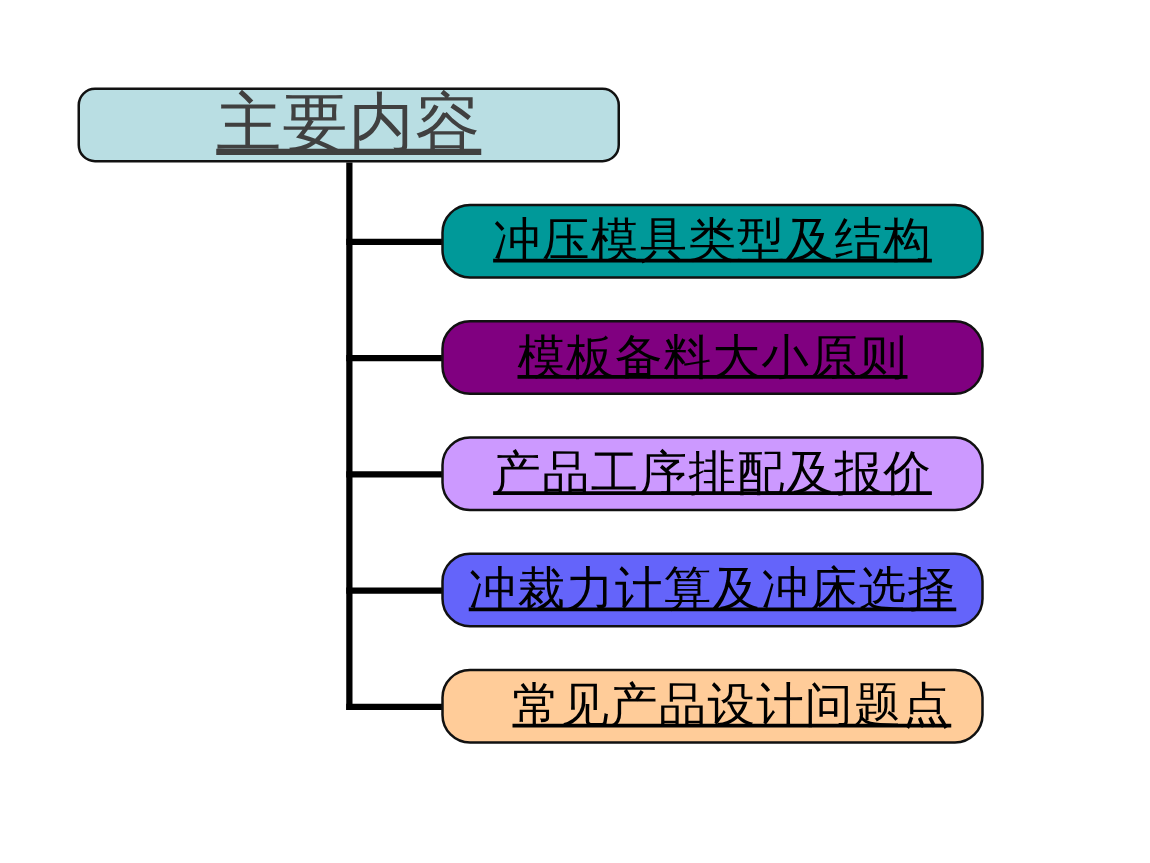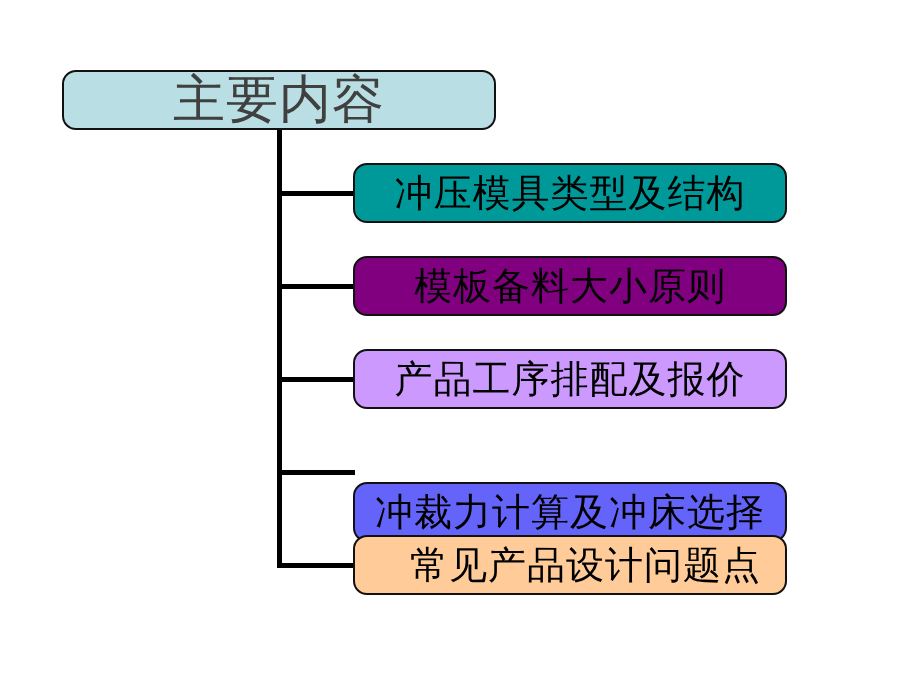--- a/index.html
+++ b/index.html
@@ -18,42 +18,44 @@
   .node {
     position: absolute;
     box-sizing: border-box;
     border: 2px solid #111111;
     border-radius: 14px;
     display: flex;
     align-items: center;
     justify-content: center;
     text-align: center;
     line-height: 1;
+    text-decoration: underline;
   }
   .title-box {
     left: 62px;
     top: 70px;
     width: 434px;
     height: 60px;
     font-size: 52px;
     color: #404040;
     letter-spacing: 1px;
   }
   .topic-box {
     left: 353px;
     width: 434px;
     height: 60px;
     font-size: 38px;
     color: #000000;
     letter-spacing: 1px;
+    border-radius: 23px;
   }
   .topic-1 { top: 163px; }
   .topic-2 { top: 256px; }
   .topic-3 { top: 349px; }
-  .topic-4 { top: 442px; margin-top: 40px; }
+  .topic-4 { top: 442px; }
   .topic-5 { top: 535px; }
 
   .connector {
     position: absolute;
     background: #000000;
   }
   .trunk {
     left: 277px;
     top: 130px;
     width: 5px;

